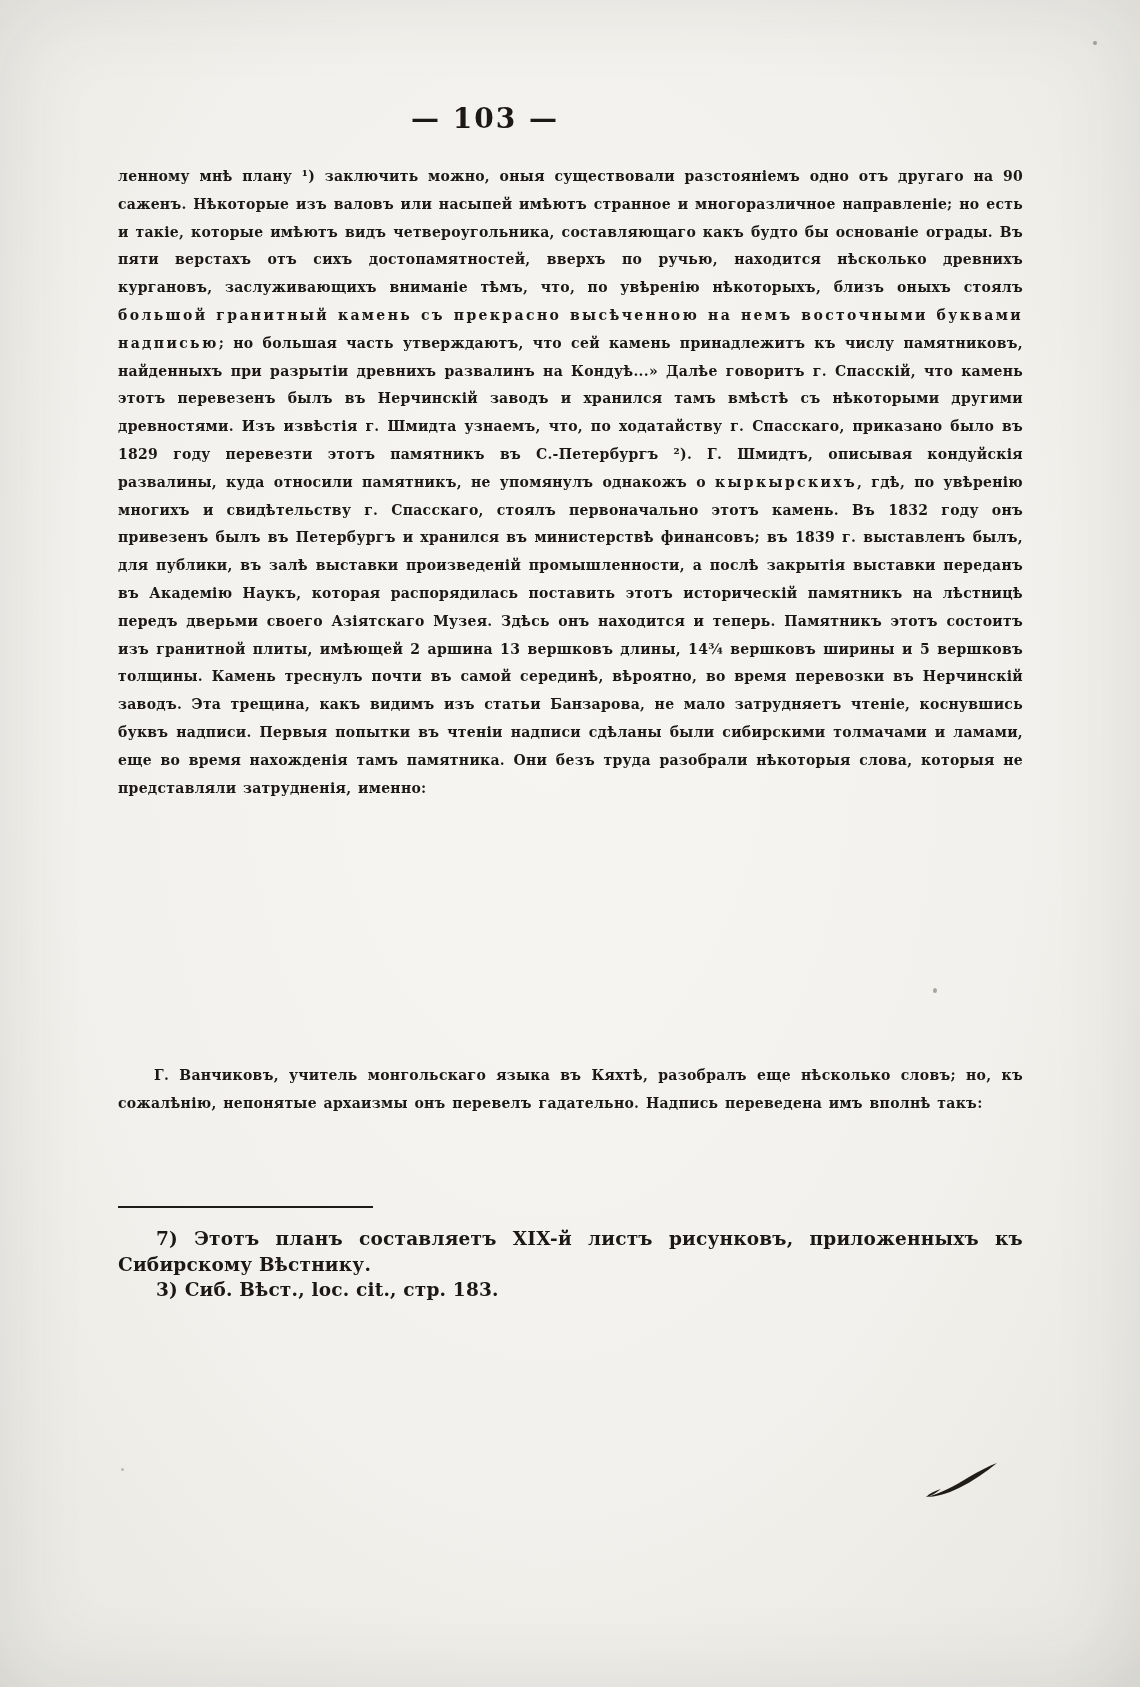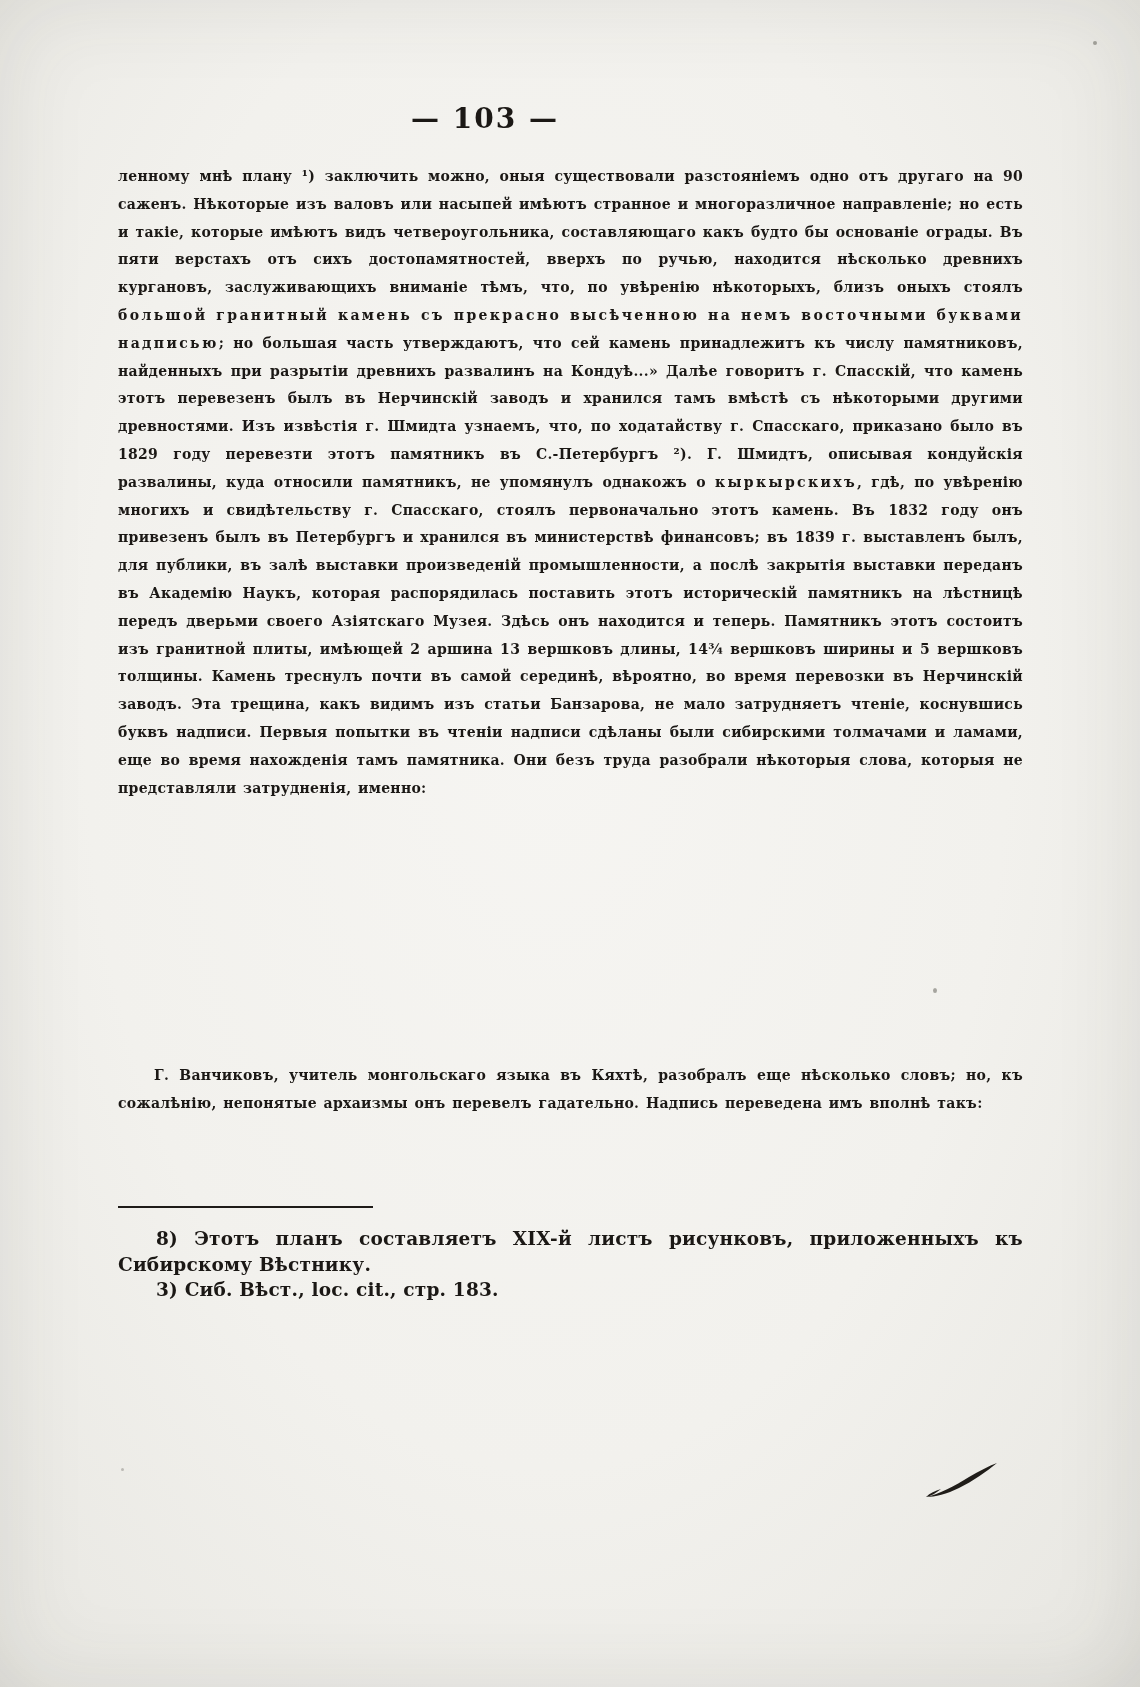--- a/index.html
+++ b/index.html
@@ -109,21 +109,21 @@
 
   <div class="pagenum">— 103 —</div>
 
   <div class="para1"><span>ленному мнѣ плану ¹) заключить можно, оныя существовали разстояніемъ одно отъ другаго на 90 саженъ. Нѣкоторые изъ валовъ или насыпей имѣютъ странное и многоразличное направленіе; но есть и такіе, которые имѣютъ видъ четвероугольника, составляющаго какъ будто бы основаніе ограды. Въ пяти верстахъ отъ сихъ достопамятностей, вверхъ по ручью, находится нѣсколько древнихъ кургановъ, заслуживающихъ вниманіе тѣмъ, что, по увѣренію нѣкоторыхъ, близъ оныхъ стоялъ </span><span class="sperr">большой гранитный камень съ прекрасно высѣченною на немъ восточными буквами надписью</span><span>; но большая часть утверждаютъ, что сей камень принадлежитъ къ числу памятниковъ, найденныхъ при разрытіи древнихъ развалинъ на Кондуѣ...» Далѣе говоритъ г. Спасскій, что камень этотъ перевезенъ былъ въ Нерчинскій заводъ и хранился тамъ вмѣстѣ съ нѣкоторыми другими древностями. Изъ извѣстія г. Шмидта узнаемъ, что, по ходатайству г. Спасскаго, приказано было въ 1829 году перевезти этотъ памятникъ въ С.-Петербургъ ²). Г. Шмидтъ, описывая кондуйскія развалины, куда относили памятникъ, не упомянулъ однакожъ о </span><span class="sperr">кыркырскихъ</span><span>, гдѣ, по увѣренію многихъ и свидѣтельству г. Спасскаго, стоялъ первоначально этотъ камень. Въ 1832 году онъ привезенъ былъ въ Петербургъ и хранился въ министерствѣ финансовъ; въ 1839 г. выставленъ былъ, для публики, въ залѣ выставки произведеній промышленности, а послѣ закрытія выставки переданъ въ Академію Наукъ, которая распорядилась поставить этотъ историческій памятникъ на лѣстницѣ передъ дверьми своего Азіятскаго Музея. Здѣсь онъ находится и теперь. Памятникъ этотъ состоитъ изъ гранитной плиты, имѣющей 2 аршина 13 вершковъ длины, 14¾ вершковъ ширины и 5 вершковъ толщины. Камень треснулъ почти въ самой серединѣ, вѣроятно, во время перевозки въ Нерчинскій заводъ. Эта трещина, какъ видимъ изъ статьи Банзарова, не мало затрудняетъ чтеніе, коснувшись буквъ надписи. Первыя попытки въ чтеніи надписи сдѣланы были сибирскими толмачами и ламами, еще во время нахожденія тамъ памятника. Они безъ труда разобрали нѣкоторыя слова, которыя не представляли затрудненія, именно:</span></div>
 
 
   <div class="para2">Г. Ванчиковъ, учитель монгольскаго языка въ Кяхтѣ, разобралъ еще нѣсколько словъ; но, къ сожалѣнію, непонятые архаизмы онъ перевелъ гадательно. Надпись переведена имъ вполнѣ такъ:</div>
 
   <div class="fnarea">
     <div class="fnrule"></div>
-    <p class="footnote">8) Этотъ планъ составляетъ XIX-й листъ рисунковъ, приложенныхъ къ Сибирскому Вѣстнику.</p>
+    <p class="footnote">7) Этотъ планъ составляетъ XIX-й листъ рисунковъ, приложенныхъ къ Сибирскому Вѣстнику.</p>
     <p class="footnote">3) Сиб. Вѣст., loc. cit., стр. 183.</p>
   </div>
 
   <svg class="inkmark" viewBox="0 0 74 38" aria-hidden="true">
     <path d="M1,35 C14,32 30,24 44,15 C54,9 64,4 72,1 C61,10 48,19 34,26 C22,32 10,35 1,35 Z" fill="#201d19"></path>
     <path d="M1,35 C5,31 10,29 16,27 C11,31 6,34 1,35 Z" fill="#201d19"></path>
   </svg>
 
   <div class="speck s1"></div>
   <div class="speck s2"></div>

